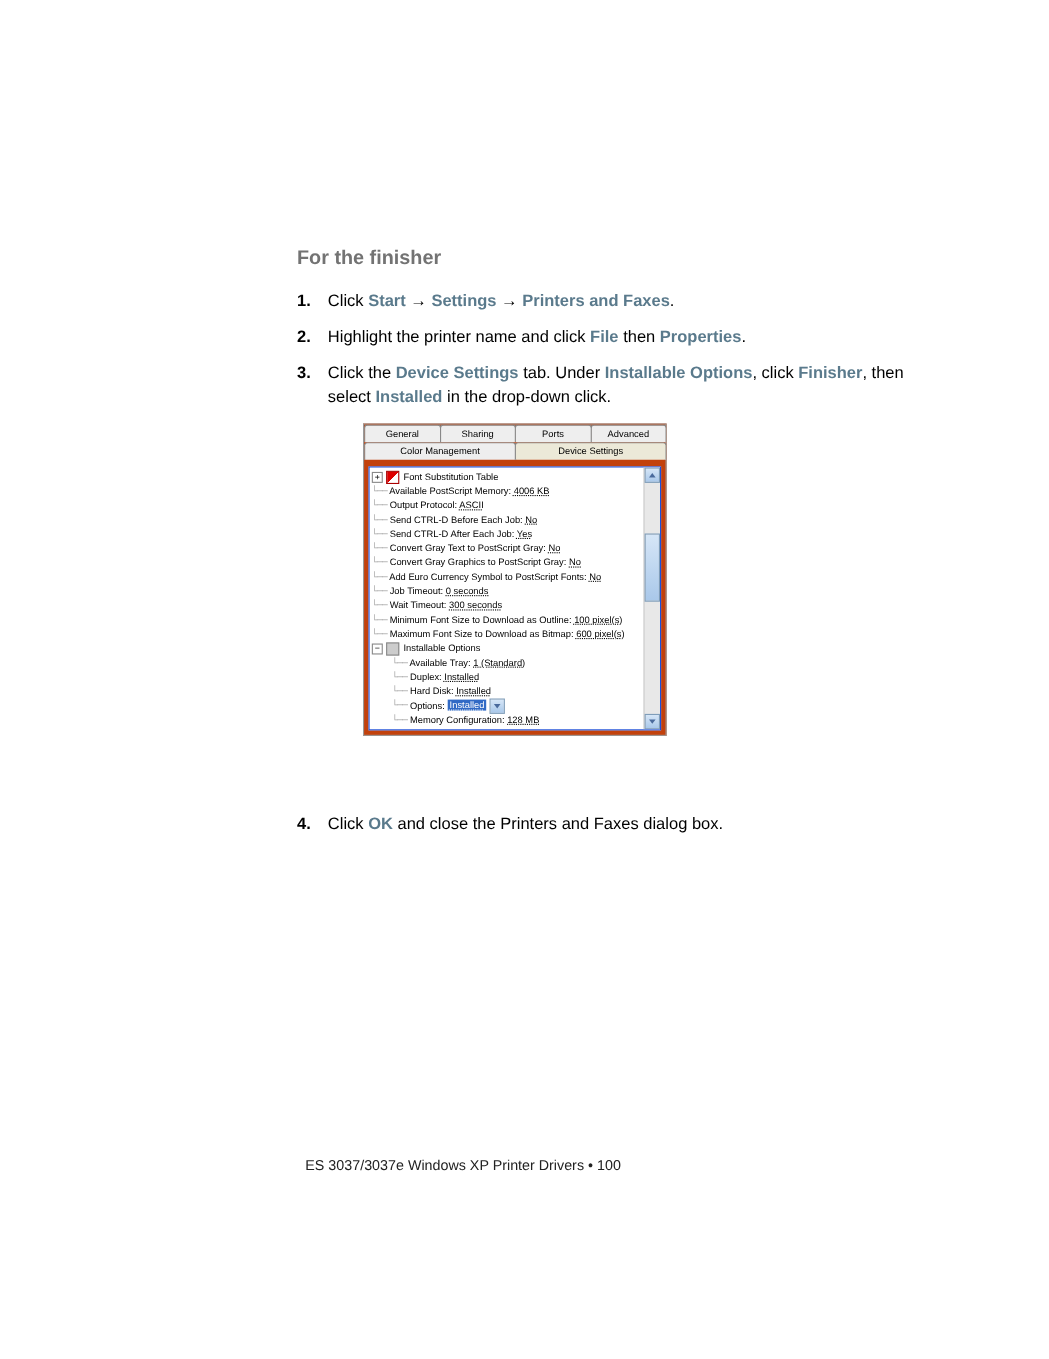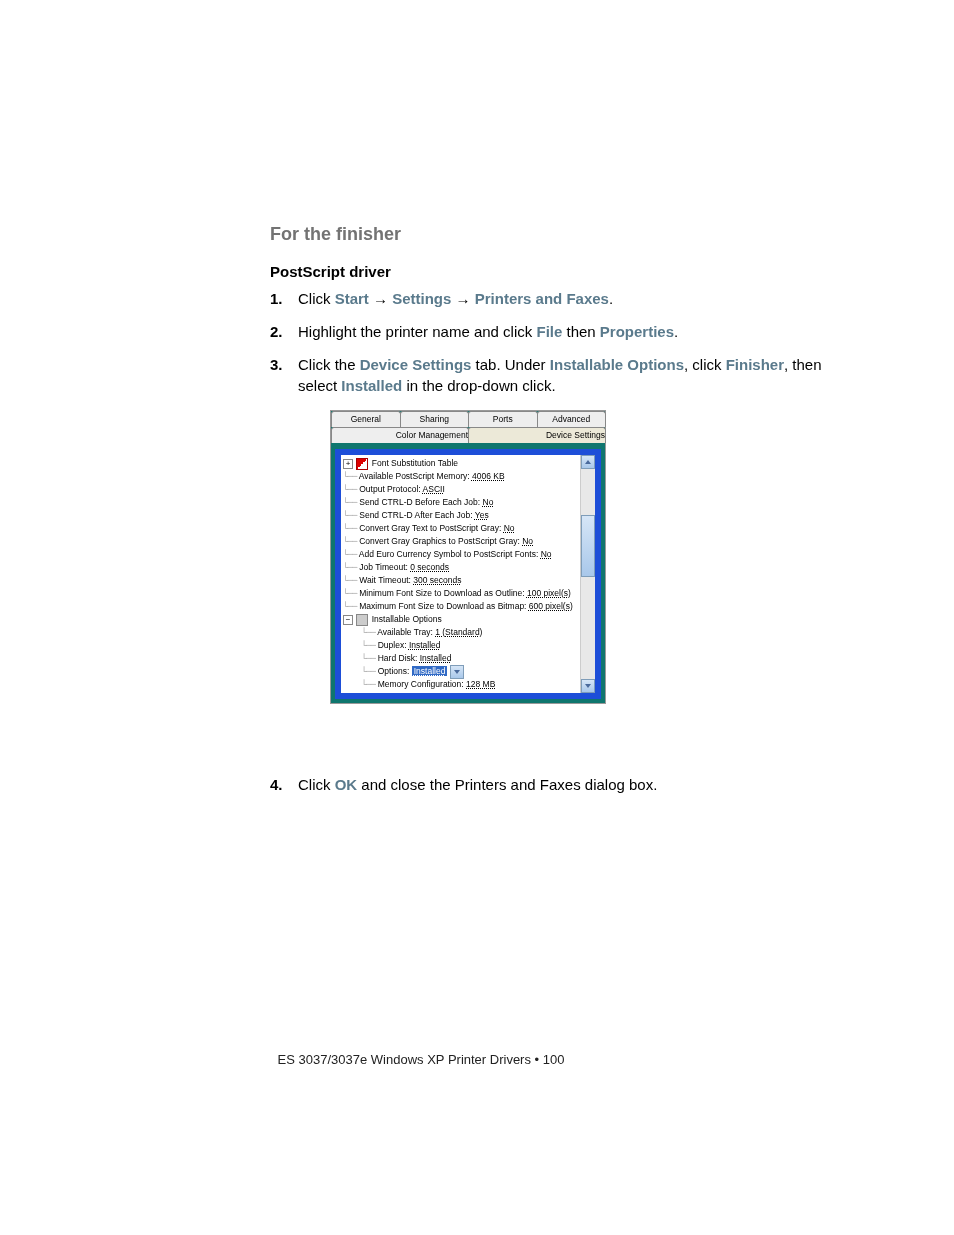--- a/index.html
+++ b/index.html
@@ -53,52 +53,52 @@
   .ui-term {
     color: #5a7a8c;
     font-weight: bold;
   }
   .arrow {
     font-family: Arial;
   }
   .dialog {
     margin: 14px 0 0 32px;
     width: 274px;
-    background: #0f766e;
+    background: #c2410c;
     border: 1px solid #999;
     font-family: Tahoma, sans-serif;
     font-size: 8.5px;
     color: #000;
   }
   .tabrow1, .tabrow2 {
     display: flex;
     height: 16px;
   }
   .tab {
     border: 1px solid #888;
     border-bottom: none;
     background: #eee;
     text-align: center;
     line-height: 15px;
     border-top-left-radius: 3px;
     border-top-right-radius: 3px;
     margin-right: -1px;
   }
   .tabrow1 .tab { width: 25%; }
-  .tabrow2 .tab { width: 50%; text-align: right; }
+  .tabrow2 .tab { width: 50%; }
   .tab.active {
     background: #ece9d8;
     position: relative;
   }
   .panel {
     padding: 6px 4px 4px 4px;
   }
   .treebox {
     background: #fff;
-    border: 6px solid #1d4ed8;
+    border: 1px solid #1d4ed8;
     height: 238px;
     position: relative;
     overflow: hidden;
   }
   .tree {
     position: absolute;
     left: 2px;
     top: 2px;
     right: 14px;
   }
@@ -225,21 +225,20 @@
     font-size: 13px;
     color: #222;
     margin-top: 44px;
   }
 </style>
 </head>
 <body>
 
 <div class="content">
   <h2>For the finisher</h2>
-  <h3>PostScript driver</h3>
   <ol>
     <li>
       <span>Click </span><span class="ui-term">Start</span><span class="arrow"> → </span><span class="ui-term">Settings</span><span class="arrow"> → </span><span class="ui-term">Printers and Faxes</span><span>.</span>
     </li>
     <li>
       <span>Highlight the printer name and click </span><span class="ui-term">File</span><span> then </span><span class="ui-term">Properties</span><span>.</span>
     </li>
     <li>
       <span>Click the </span><span class="ui-term">Device Settings</span><span> tab. Under </span><span class="ui-term">Installable Options</span><span>, click </span><span class="ui-term">Finisher</span><span>, then select </span><span class="ui-term">Installed</span><span> in the drop-down click.</span>
 

